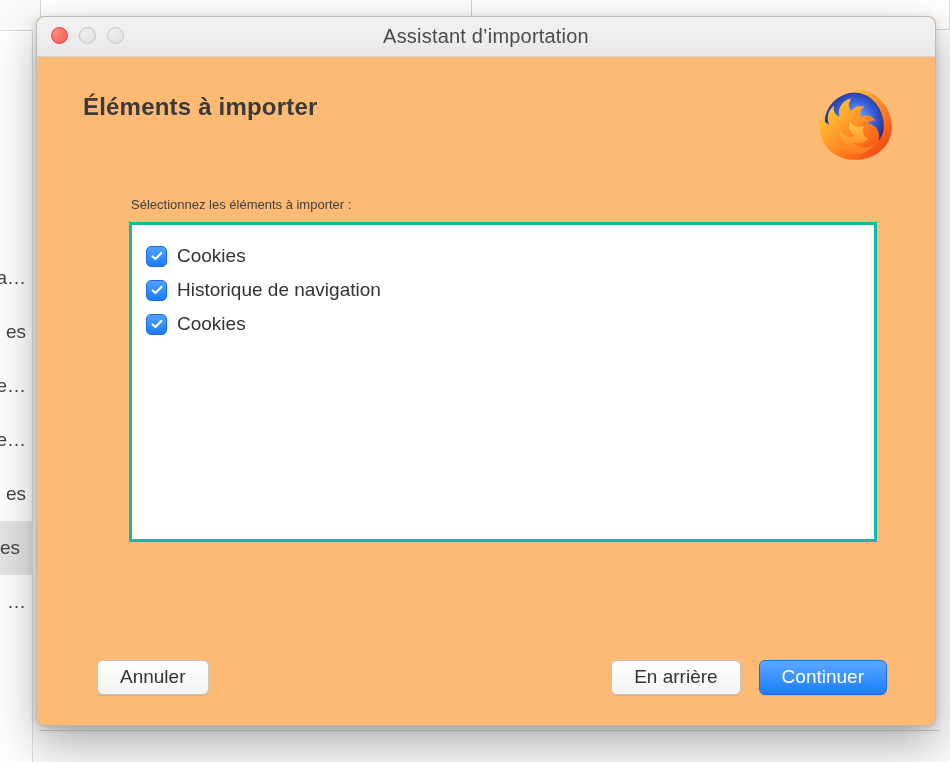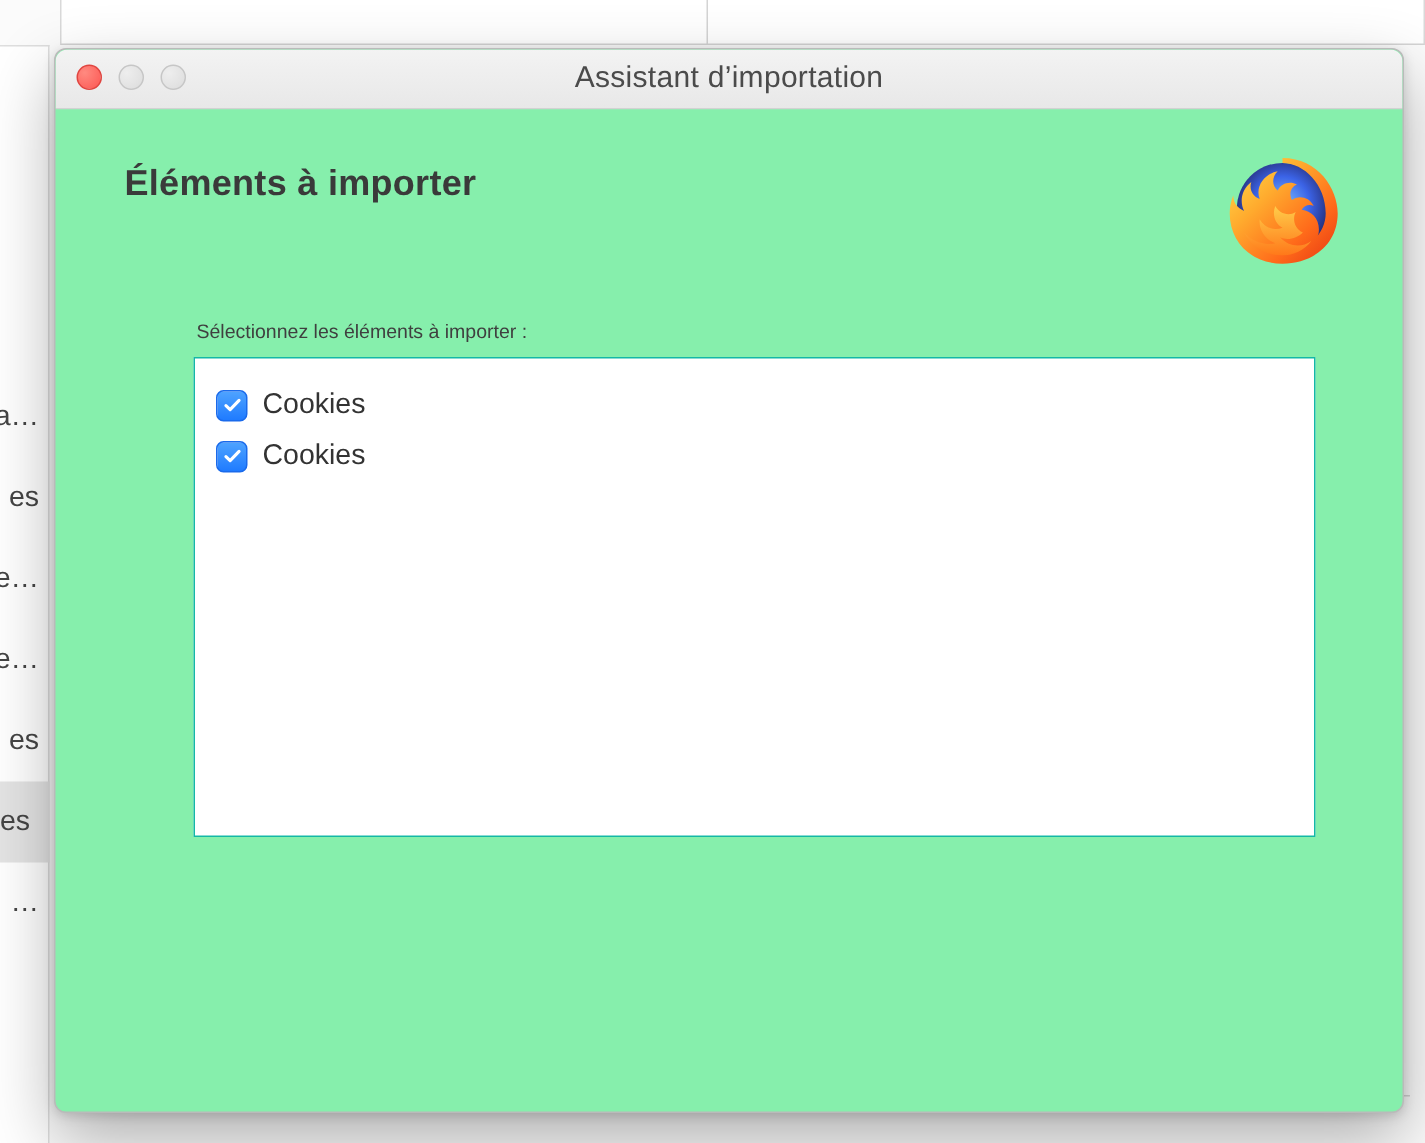--- a/index.html
+++ b/index.html
@@ -60,27 +60,26 @@
       background: #d4d4d4;
     }
 
     
     .window {
       position: absolute;
       left: 36px;
       top: 16px;
       width: 900px;
       height: 710px;
-      background: #86efac;
+      background: #fdba74;
       border: 1px solid #bababa;
       border-radius: 8px;
       box-shadow: 0 18px 45px rgba(0,0,0,0.30), 0 2px 8px rgba(0,0,0,0.15);
       display: flex;
       flex-direction: column;
-      margin-top: 16px;
     }
     .titlebar {
       height: 40px;
       display: flex;
       align-items: center;
       border-bottom: 1px solid #d2d2d2;
       background: linear-gradient(#f3f3f3,#e8e8e8);
       border-top-left-radius: 8px;
       border-top-right-radius: 8px;
       position: relative;
@@ -138,21 +137,21 @@
       font-size: 13px;
       color: #3f3f3f;
     }
 
     .listbox {
       margin-top: 10px;
       margin-left: 46px;
       margin-right: 12px;
       height: 320px;
       background: #ffffff;
-      border: 1px solid #14b8a6;
+      border: 3px solid #14b8a6;
       padding: 14px 14px;
       overflow: auto;
     }
     .opt {
       display: flex;
       align-items: center;
       gap: 10px;
       font-size: 19px;
       color: #333;
       padding: 6px 0;
@@ -290,18 +289,32 @@
             </svg>
         </span>
         <span>Cookies</span>
       </label>
       <label class="opt">
         <span class="chk">
           <svg viewBox="0 0 16 16">
               <path d="M3 8.5 L6.2 11.5 L13 4.5" stroke="#fff" stroke-width="2.4" fill="none" stroke-linecap="round" stroke-linejoin="round"></path>
             </svg>
         </span>
+        <span>Historique de navigation</span>
+      </label>
+      <label class="opt">
+        <span class="chk">
+          <svg viewBox="0 0 16 16">
+              <path d="M3 8.5 L6.2 11.5 L13 4.5" stroke="#fff" stroke-width="2.4" fill="none" stroke-linecap="round" stroke-linejoin="round"></path>
+            </svg>
+        </span>
         <span>Cookies</span>
       </label>
     </div>
 
+    <div class="footer">
+      <button class="btn left-group">Annuler</button>
+      <div class="spacer"></div>
+      <button class="btn">En arrière</button>
+      <button class="btn btn-primary">Continuer</button>
+    </div>
   </div>
 </div>
 
 </body></html>

